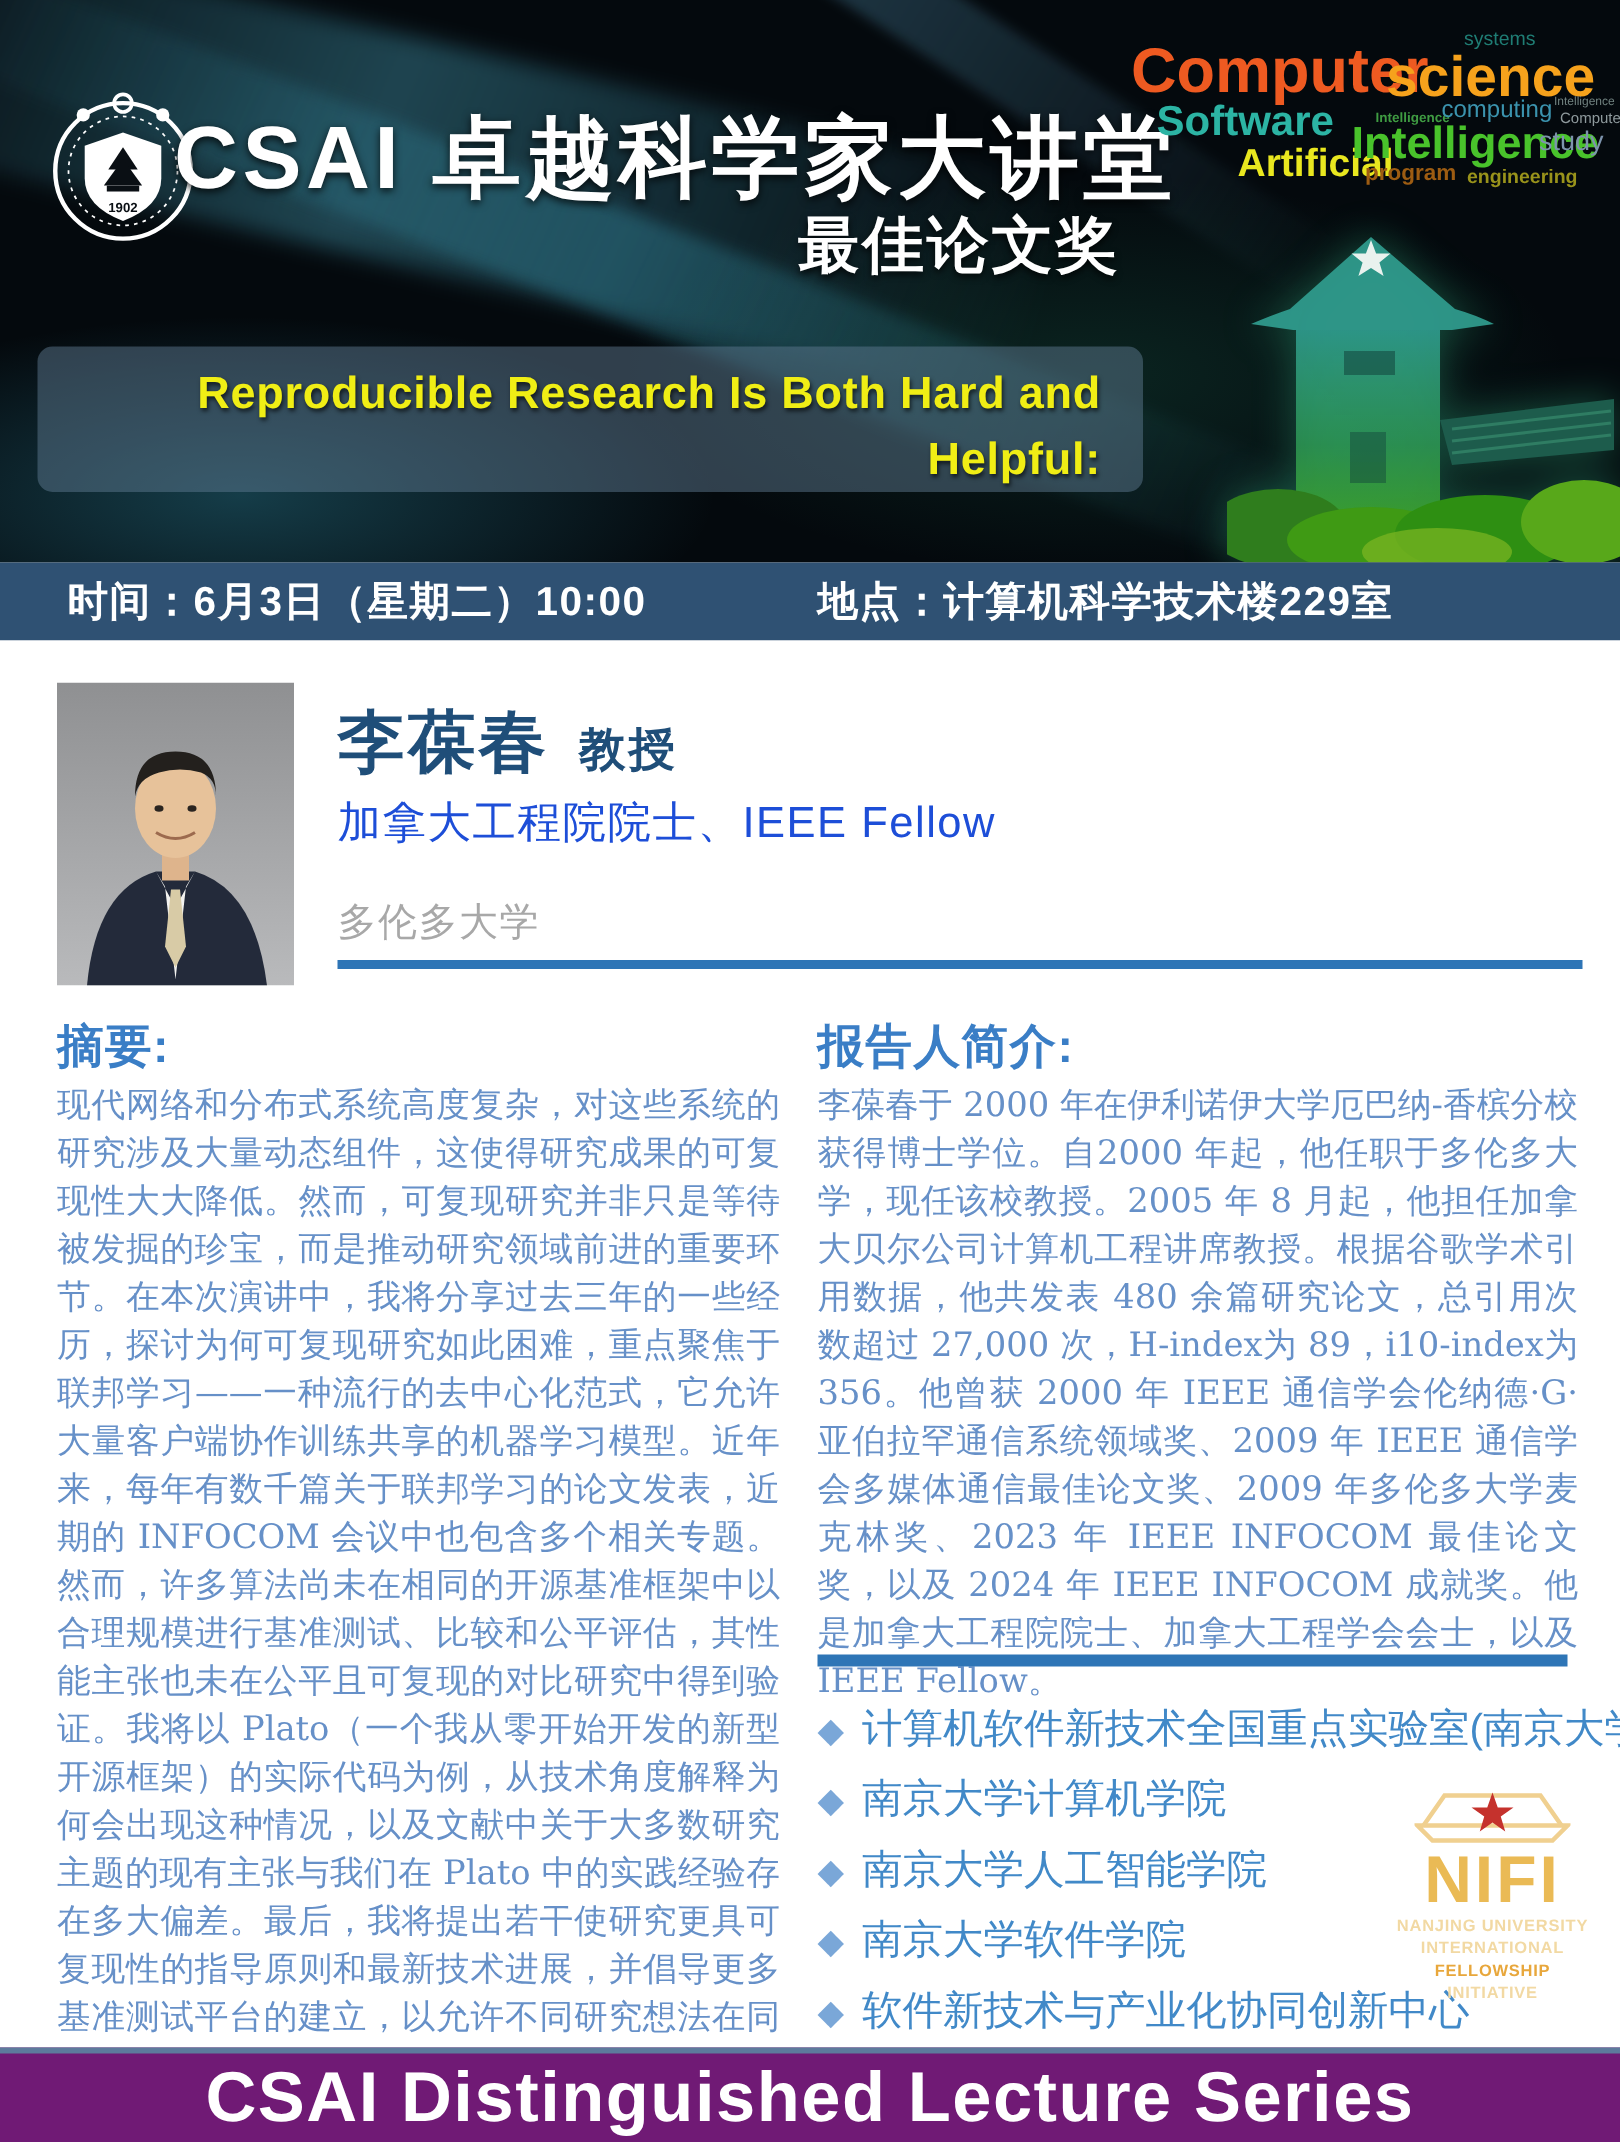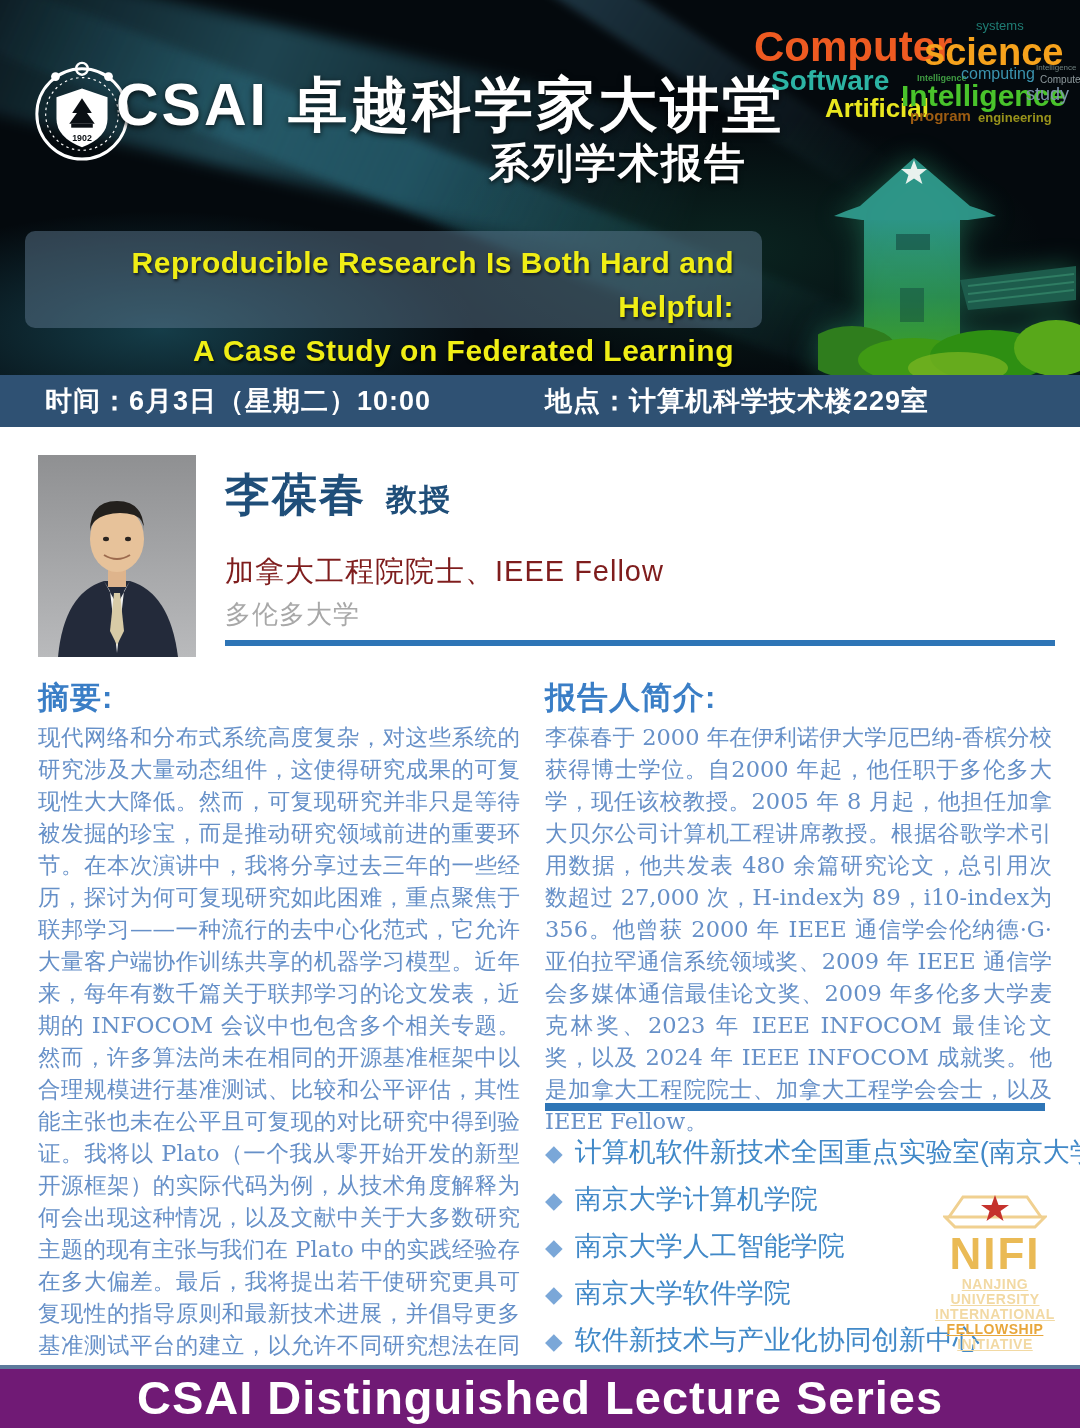--- a/index.html
+++ b/index.html
@@ -105,21 +105,21 @@
 
   .bio-rule { position:absolute; left:545px; top:676px; width:500px; height:8px; background:#2e75b6; }
 
   .org-list { position:absolute; left:545px; top:702px; width:440px; list-style:none; }
   .org-item { height:47px; line-height:47px; font-size:27px; color:#4189c8; white-space:nowrap; }
   .org-bullet { color:#7aa7d8; font-size:23px; margin-right:12px; }
 
   .nifi { position:absolute; left:922px; top:760px; width:146px; text-align:center; }
   .nifi-hat { display:block; margin:0 auto 2px auto; }
   .nifi-acronym { font-size:44px; font-weight:bold; color:#eaba55; letter-spacing:2px; line-height:46px; }
-  .nifi-small { font-size:14px; font-weight:bold; letter-spacing:.5px; line-height:15px; color:#f2d9a3;text-decoration:underline; }
+  .nifi-small { font-size:11px; font-weight:bold; letter-spacing:.5px; line-height:15px; color:#f2d9a3; }
   .nifi-strong { color:#e8a73c; }
 
   
   .footer {
     position:absolute; left:0; top:1365px; width:1080px; height:63px;
     background:#24405f; border-top:4px solid #5d7a9c;
   }
   .footer-text {
     width:100%; text-align:center; line-height:57px;
     color:#ffffff; font-size:47px; font-weight:bold; letter-spacing:1px;
@@ -144,21 +144,21 @@
       <circle cx="82" cy="20" r="4.5" fill="#ffffff"></circle>
       <circle cx="55" cy="12" r="6" fill="none" stroke="#ffffff" stroke-width="2.5"></circle>
       <path d="M55,32 L81,41 L81,63 Q81,82 55,92 Q29,82 29,63 L29,41 Z" fill="#ffffff"></path>
       <polygon points="55,42 45,57 65,57" fill="#0a0f14"></polygon>
       <polygon points="55,50 42,68 68,68" fill="#0a0f14"></polygon>
       <rect x="44" y="68" width="22" height="4" fill="#0a0f14"></rect>
       <text x="55" y="86" font-size="9" font-weight="bold" fill="#0a0f14" text-anchor="middle" font-family="Liberation Sans, sans-serif">1902</text>
     </svg>
 
     <h1 class="banner-title">CSAI 卓越科学家大讲堂</h1>
-    <div class="banner-subtitle">系列学术报告</div>
+    <div class="banner-subtitle">最佳论文奖</div>
 
     <div class="wordcloud">
       <span class="wc w0" style="color: rgb(238, 90, 33);">Computer</span>
       <span class="wc w1" style="color: rgb(246, 162, 28);">science</span>
       <span class="wc w2" style="color: rgb(31, 125, 116);">systems</span>
       <span class="wc w3" style="color: rgb(44, 180, 164);">Software</span>
       <span class="wc w4" style="color: rgb(63, 155, 66);">Intelligence</span>
       <span class="wc w5" style="color: rgb(59, 147, 174);">computing</span>
       <span class="wc w6" style="color: rgb(112, 129, 127);">Intelligence</span>
       <span class="wc w7" style="color: rgb(142, 153, 156);">Computer</span>
@@ -188,21 +188,20 @@
       <line x1="150" y1="164" x2="256" y2="152" stroke="#2f7d63" stroke-width="2"></line>
       <ellipse cx="34" cy="214" rx="46" ry="26" fill="#2f7d1d"></ellipse>
       <ellipse cx="96" cy="222" rx="56" ry="22" fill="#3f9a14"></ellipse>
       <ellipse cx="172" cy="218" rx="60" ry="26" fill="#2e8f12"></ellipse>
       <ellipse cx="238" cy="210" rx="42" ry="28" fill="#58a81a"></ellipse>
       <ellipse cx="140" cy="230" rx="50" ry="16" fill="#7fb622" opacity=".7"></ellipse>
     </svg>
 
     <div class="talk-box">
       <div class="talk-line" style="color: rgb(240, 238, 21);">Reproducible Research Is Both Hard and Helpful:</div>
-      <div class="talk-line" style="color: rgb(240, 238, 21);">A Case Study on Federated Learning</div>
     </div>
   </header>
 
   <div class="info-bar" style="background-color: rgb(47, 81, 115);">
     <span class="info-item info-time">时间：6月3日（星期二）10:00</span>
     <span class="info-item info-loc">地点：计算机科学技术楼229室</span>
   </div>
 
   <main class="main">
 
@@ -221,21 +220,21 @@
       <ellipse cx="79" cy="84" rx="27" ry="33" fill="#e7c29a"></ellipse>
       <path d="M52,76 Q52,46 79,46 Q106,46 106,76 Q106,64 96,60 Q82,56 68,60 Q54,64 52,76 Z" fill="#23201d"></path>
       <path d="M66,100 Q79,108 92,100" stroke="#9c6a4e" stroke-width="2" fill="none"></path>
       <ellipse cx="68" cy="84" rx="3" ry="2.2" fill="#2a2420"></ellipse>
       <ellipse cx="90" cy="84" rx="3" ry="2.2" fill="#2a2420"></ellipse>
     </svg>
 
     <div class="speaker-name">
       <span style="color: rgb(31, 78, 121);">李葆春</span><span class="speaker-title">教授</span>
     </div>
-    <div class="speaker-creds" style="color: #7f1d1d; margin-top: 23px;">加拿大工程院院士、IEEE Fellow</div>
+    <div class="speaker-creds" style="color: #1d4ed8;">加拿大工程院院士、IEEE Fellow</div>
     <div class="speaker-affil">多伦多大学</div>
     <div class="speaker-rule"></div>
 
     <h2 class="col-heading h-abs">摘要:</h2>
     <p class="col-body b-abs">现代网络和分布式系统高度复杂，对这些系统的研究涉及大量动态组件，这使得研究成果的可复现性大大降低。然而，可复现研究并非只是等待被发掘的珍宝，而是推动研究领域前进的重要环节。在本次演讲中，我将分享过去三年的一些经历，探讨为何可复现研究如此困难，重点聚焦于联邦学习——一种流行的去中心化范式，它允许大量客户端协作训练共享的机器学习模型。近年来，每年有数千篇关于联邦学习的论文发表，近期的 INFOCOM 会议中也包含多个相关专题。然而，许多算法尚未在相同的开源基准框架中以合理规模进行基准测试、比较和公平评估，其性能主张也未在公平且可复现的对比研究中得到验证。我将以 Plato（一个我从零开始开发的新型开源框架）的实际代码为例，从技术角度解释为何会出现这种情况，以及文献中关于大多数研究主题的现有主张与我们在 Plato 中的实践经验存在多大偏差。最后，我将提出若干使研究更具可复现性的指导原则和最新技术进展，并倡导更多基准测试平台的建立，以允许不同研究想法在同一框架下进行公平比较。</p>
 
     <h2 class="col-heading h-bio">报告人简介:</h2>
     <p class="col-body b-bio">李葆春于 2000 年在伊利诺伊大学厄巴纳-香槟分校获得博士学位。自2000 年起，他任职于多伦多大学，现任该校教授。2005 年 8 月起，他担任加拿大贝尔公司计算机工程讲席教授。根据谷歌学术引用数据，他共发表 480 余篇研究论文，总引用次数超过 27,000 次，H-index为 89，i10-index为356。他曾获 2000 年 IEEE 通信学会伦纳德·G·亚伯拉罕通信系统领域奖、2009 年 IEEE 通信学会多媒体通信最佳论文奖、2009 年多伦多大学麦克林奖、2023 年 IEEE INFOCOM 最佳论文奖，以及 2024 年 IEEE INFOCOM 成就奖。他是加拿大工程院院士、加拿大工程学会会士，以及 IEEE Fellow。</p>
     <div class="bio-rule"></div>
 

